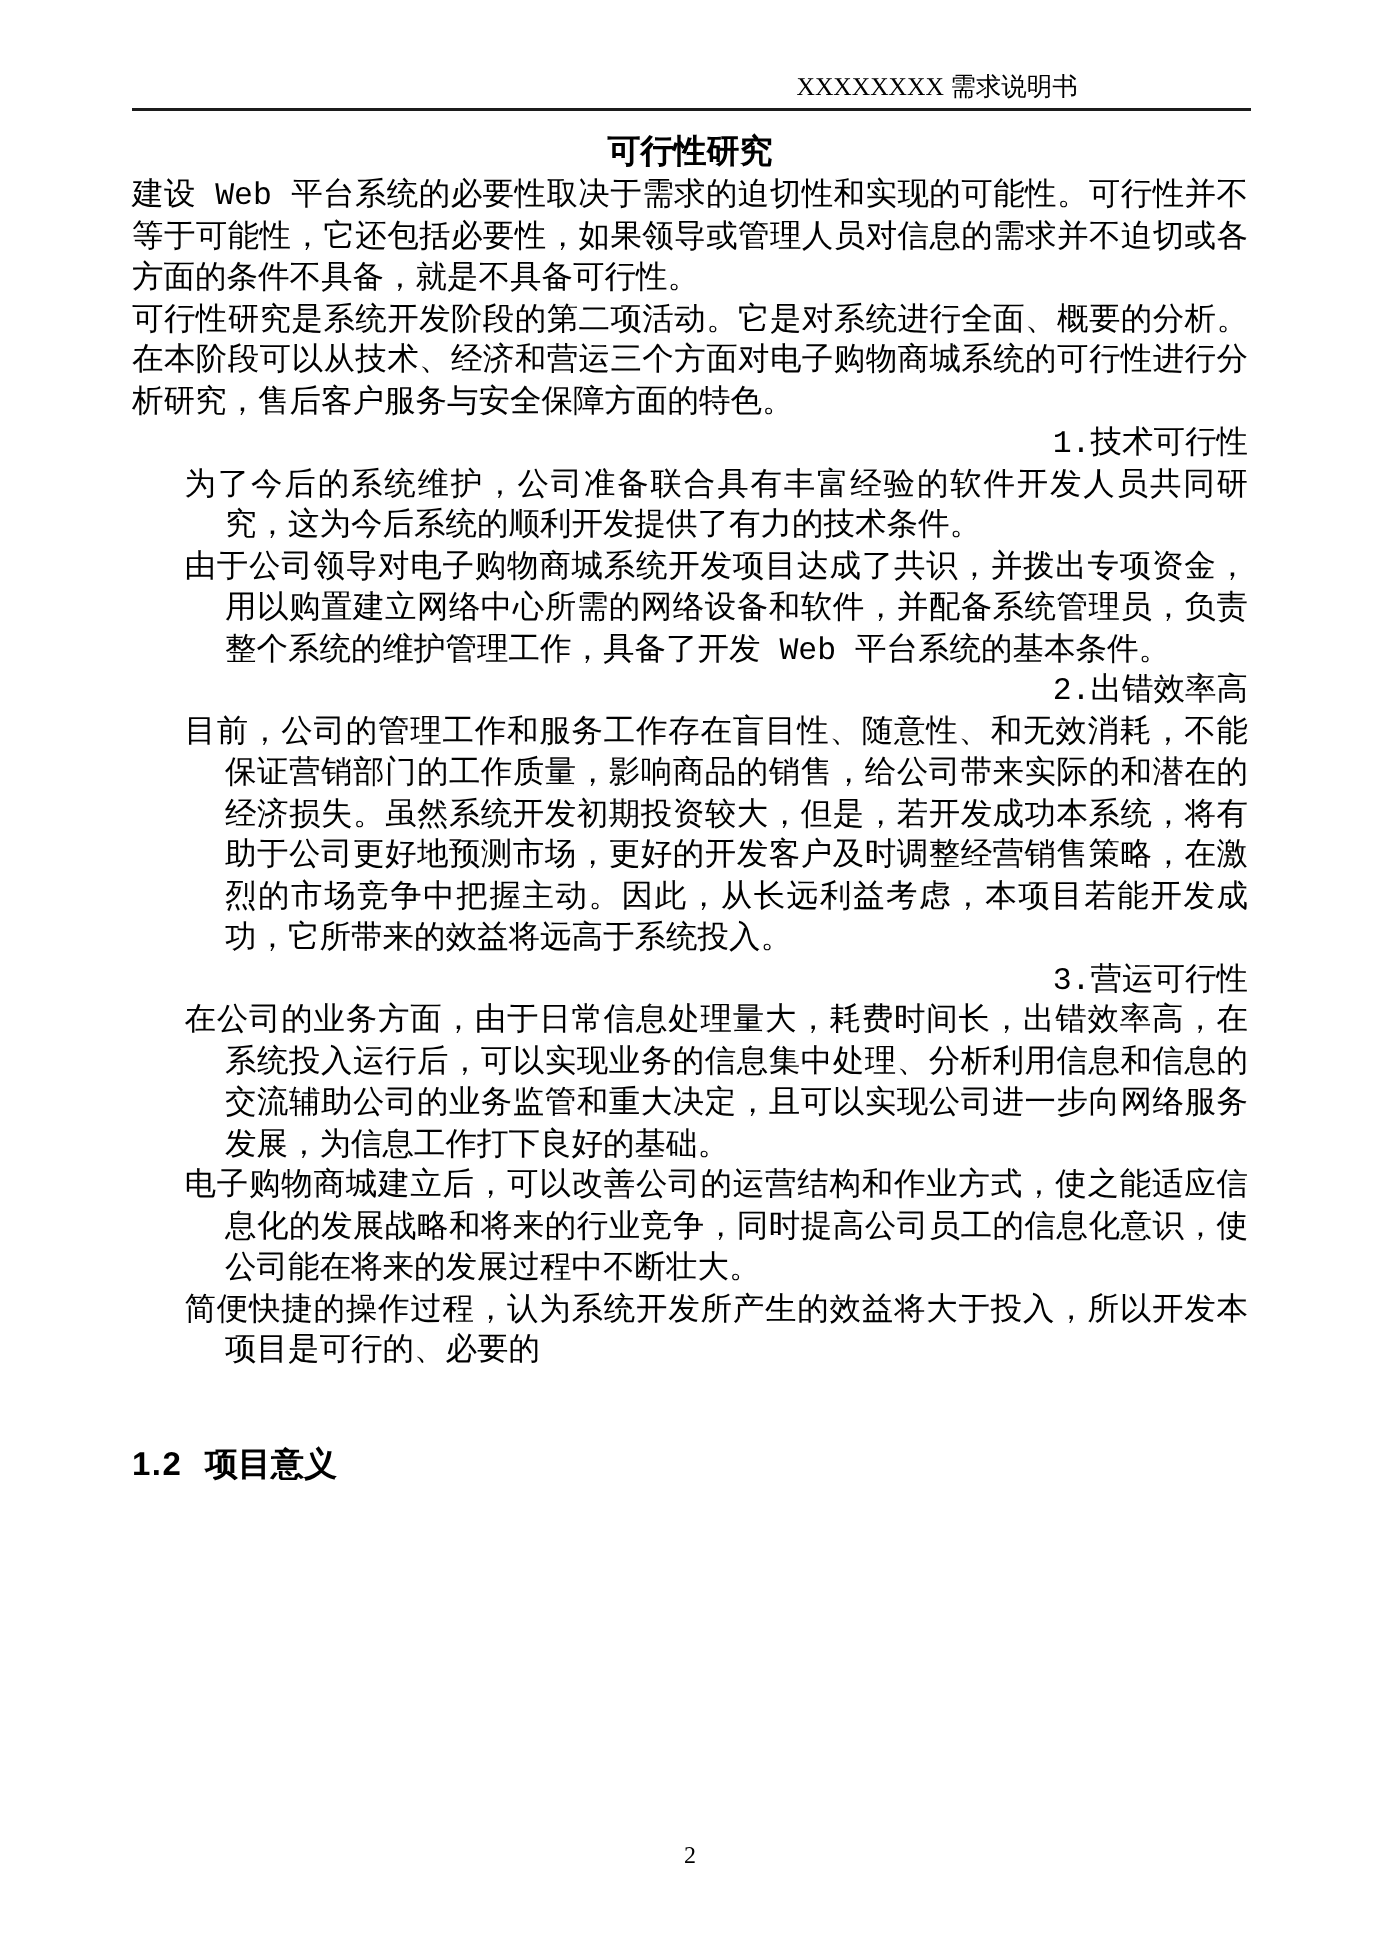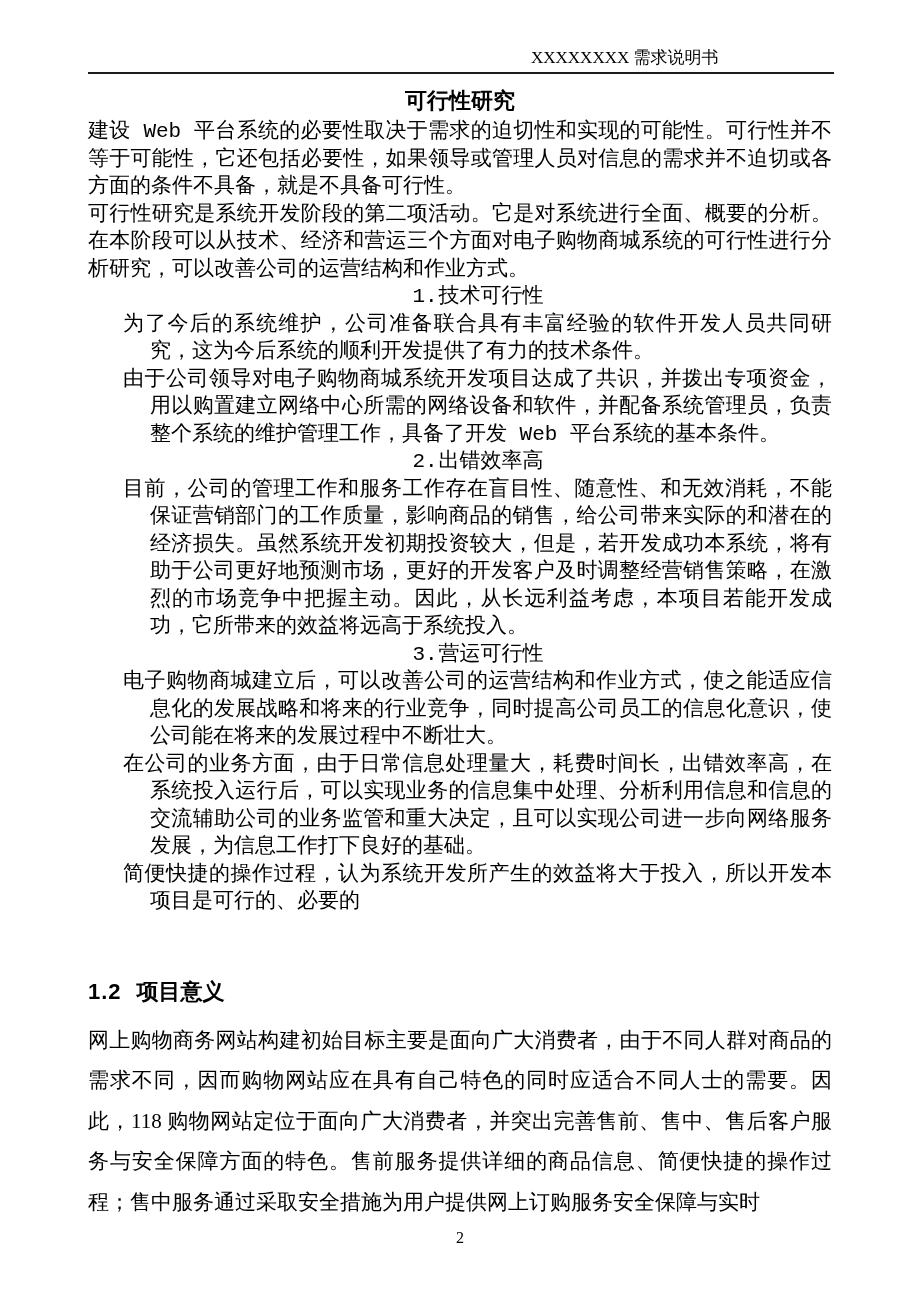--- a/index.html
+++ b/index.html
@@ -56,29 +56,29 @@
     text-align: justify;
     font-family: Liberation Mono, monospace;
   }
   .sec1 p.flush { padding: 0; text-indent: 0; }
   .sec1 p.hang {
     padding-left: 62px;
     text-indent: -27px;
   }
   .sec1 p.list-line {
     padding-left: 35px;
-    text-align: center;
+    text-align: right;
   }
   .list-num {
     display: inline-block;
     width: 27px;
   }
   
   .sec2-heading {
-    margin: 63px 0 0 0;
+    margin: 47px 0 0 0;
     font-family: "Liberation Sans", "DejaVu Sans", sans-serif;
     font-weight: bold;
     font-size: 22px;
     line-height: 26px;
   }
   .sec2-heading .h-num { margin-right: 15px; letter-spacing: 1px; }
   .sec2 p {
     margin: 15px 0 0 0;
     font-size: 21px;
     line-height: 40.5px;
@@ -104,44 +104,43 @@
   <div class="header-title">XXXXXXXX 需求说明书</div>
   <div class="header-rule"></div>
 
   <div class="content">
 
     <div class="sec1">
       <h2 class="sec1-heading">可行性研究</h2>
 
       <p class="flush">建设 Web 平台系统的必要性取决于需求的迫切性和实现的可能性。可行性并不等于可能性，它还包括必要性，如果领导或管理人员对信息的需求并不迫切或各方面的条件不具备，就是不具备可行性。</p>
 
-      <p class="flush">可行性研究是系统开发阶段的第二项活动。它是对系统进行全面、概要的分析。在本阶段可以从技术、经济和营运三个方面对电子购物商城系统的可行性进行分析研究，可以改善公司的运营结构和作业方式。</p>
+      <p class="flush">可行性研究是系统开发阶段的第二项活动。它是对系统进行全面、概要的分析。在本阶段可以从技术、经济和营运三个方面对电子购物商城系统的可行性进行分析研究，售后客户服务与安全保障方面的特色。</p>
 
       <p class="list-line"><span class="list-num">1.</span><span>技术可行性</span></p>
 
       <p class="hang">为了今后的系统维护，公司准备联合具有丰富经验的软件开发人员共同研究，这为今后系统的顺利开发提供了有力的技术条件。</p>
 
       <p class="hang">由于公司领导对电子购物商城系统开发项目达成了共识，并拨出专项资金，用以购置建立网络中心所需的网络设备和软件，并配备系统管理员，负责整个系统的维护管理工作，具备了开发 Web 平台系统的基本条件。</p>
 
       <p class="list-line"><span class="list-num">2.</span><span>出错效率高</span></p>
 
       <p class="hang">目前，公司的管理工作和服务工作存在盲目性、随意性、和无效消耗，不能保证营销部门的工作质量，影响商品的销售，给公司带来实际的和潜在的经济损失。虽然系统开发初期投资较大，但是，若开发成功本系统，将有助于公司更好地预测市场，更好的开发客户及时调整经营销售策略，在激烈的市场竞争中把握主动。因此，从长远利益考虑，本项目若能开发成功，它所带来的效益将远高于系统投入。</p>
 
       <p class="list-line"><span class="list-num">3.</span><span>营运可行性</span></p>
 
+      <p class="hang">在公司的业务方面，由于日常信息处理量大，耗费时间长，出错效率高，在系统投入运行后，可以实现业务的信息集中处理、分析利用信息和信息的交流辅助公司的业务监管和重大决定，且可以实现公司进一步向网络服务发展，为信息工作打下良好的基础。</p>
+
       <p class="hang">电子购物商城建立后，可以改善公司的运营结构和作业方式，使之能适应信息化的发展战略和将来的行业竞争，同时提高公司员工的信息化意识，使公司能在将来的发展过程中不断壮大。</p>
-
-      <p class="hang">在公司的业务方面，由于日常信息处理量大，耗费时间长，出错效率高，在系统投入运行后，可以实现业务的信息集中处理、分析利用信息和信息的交流辅助公司的业务监管和重大决定，且可以实现公司进一步向网络服务发展，为信息工作打下良好的基础。</p>
 
       <p class="hang">简便快捷的操作过程，认为系统开发所产生的效益将大于投入，所以开发本项目是可行的、必要的</p>
     </div>
 
     <div class="sec2">
       <h2 class="sec2-heading"><span class="h-num">1.2</span><span>项目意义</span></h2>
 
-      <p>网上购物商务网站构建初始目标主要是面向广大消费者，由于不同人群对商品的需求不同，因而购物网站应在具有自己特色的同时应适合不同人士的需要。因此，118 购物网站定位于面向广大消费者，并突出完善售前、售中、售后客户服务与安全保障方面的特色。售前服务提供详细的商品信息、简便快捷的操作过程；售中服务通过采取安全措施为用户提供网上订购服务安全保障与实时</p>
     </div>
 
   </div>
 
   <div class="page-number">2</div>
 
 </div>
 
 </body></html>

